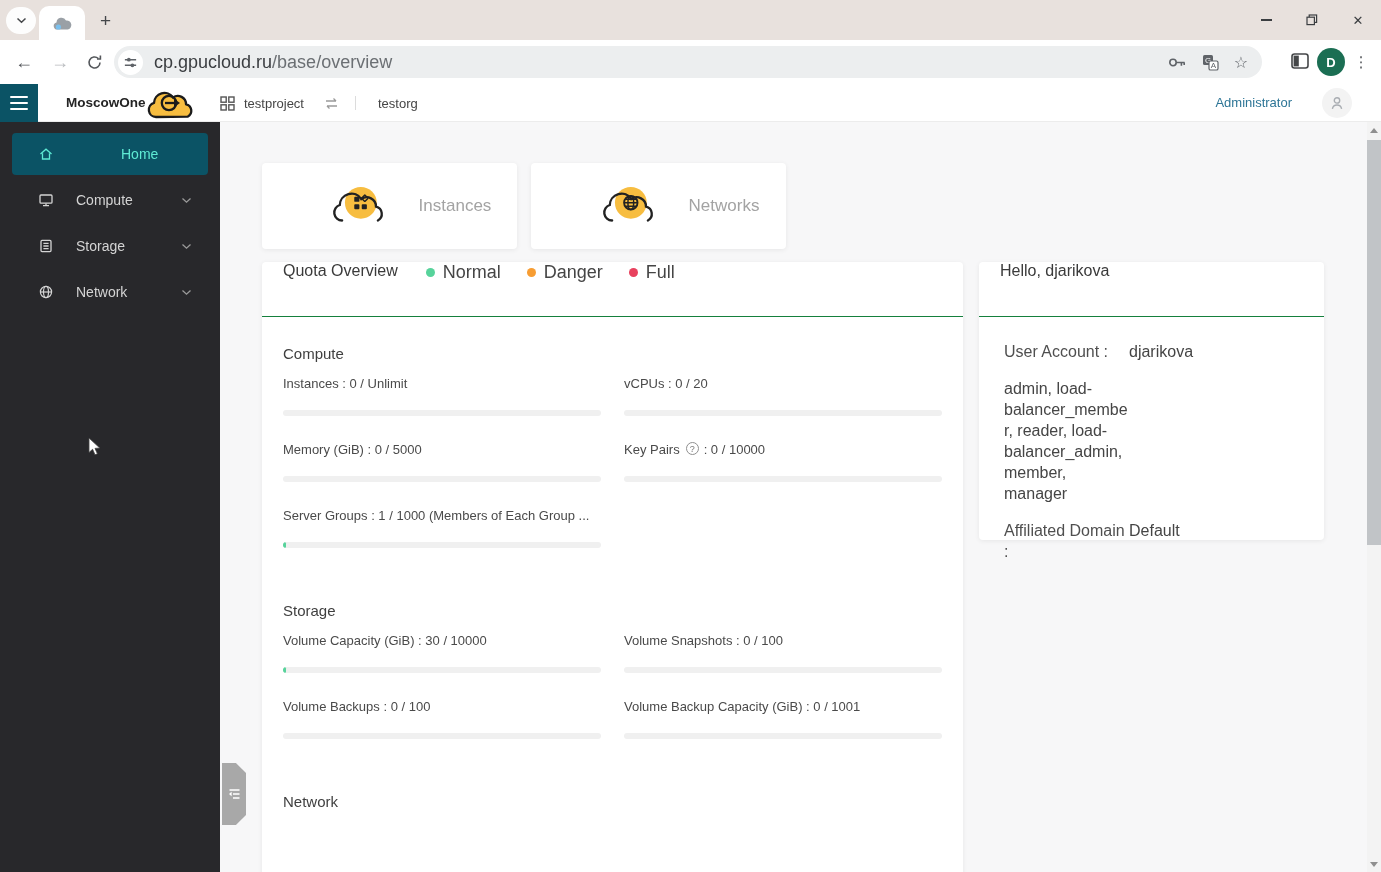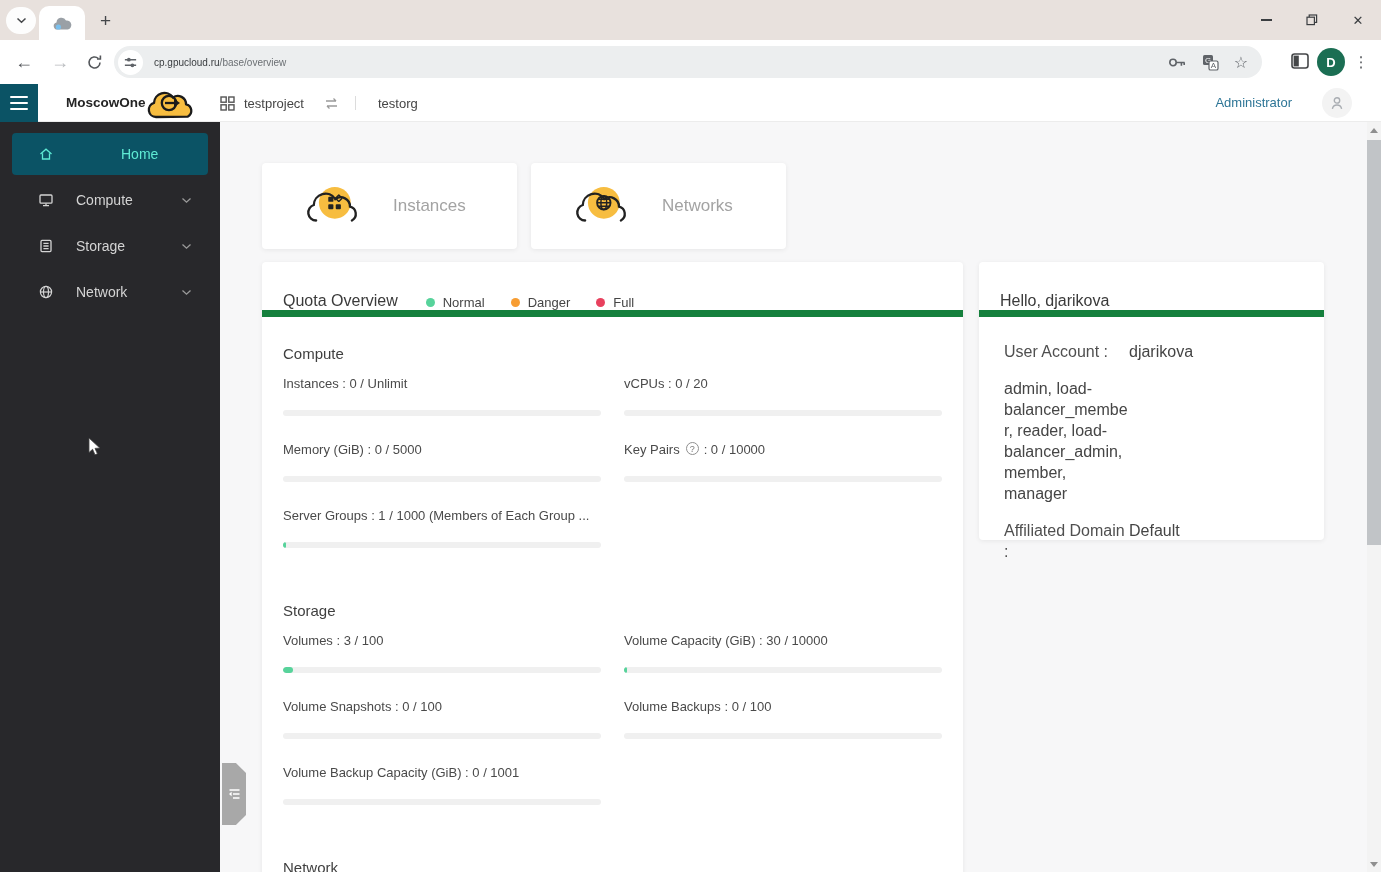--- a/index.html
+++ b/index.html
@@ -23,21 +23,21 @@
   
   .toolbar { position:absolute; top:40px; left:0; right:0; height:44px; background:#fff;
       box-shadow:0 1px 0 #e2e3e4; }
   .navbtn { position:absolute; top:8px; width:28px; height:28px; display:flex; align-items:center;
       justify-content:center; font-size:18px; color:#54575b; cursor:pointer; }
   .navbtn.disabled { color:#b9bcbf; }
   .urlbar { position:absolute; left:114px; right:119px; top:6px; height:32px; background:#eceeef;
       border-radius:16px; display:flex; align-items:center; }
   .site-info { width:25px; height:25px; background:#fff; border-radius:50%; margin-left:4px;
       display:flex; align-items:center; justify-content:center; cursor:pointer; }
-  .urltext { margin-left:11px; font-size:10px; color:#3a3d40; flex:1; white-space:nowrap; cursor:text; }
+  .urltext { margin-left:11px; font-size:18px; color:#3a3d40; flex:1; white-space:nowrap; cursor:text; }
   .urltext .path { color:#6b6f73; }
   .pill-icons { display:flex; align-items:center; gap:15px; margin-right:14px; }
   .pill-icons > span { cursor:pointer; display:flex; color:#5f6368; font-size:16px; }
   .sidepanel { position:absolute; right:72px; top:13px; cursor:pointer; }
   .chrome-avatar { position:absolute; right:36px; top:8px; width:28px; height:28px; border-radius:50%;
       background:#1b6e53; color:#fff; font-size:13px; font-weight:bold; display:flex;
       align-items:center; justify-content:center; cursor:pointer; }
   .menudots { position:absolute; right:8px; top:7px; width:24px; height:30px; display:flex;
       align-items:center; justify-content:center; color:#54575b; font-size:15px; cursor:pointer; }
 
@@ -63,30 +63,30 @@
   .nav-item { margin:0 12px 4px; height:42px; border-radius:4px; display:flex; align-items:center;
       padding:0 16px 0 26px; color:#d4d4d4; font-size:14px; cursor:pointer; }
   .nav-item .nico { display:flex; margin-right:22px; }
   .nav-item .chev { margin-left:auto; display:flex; color:#9a9a9a; }
   .nav-item.active { background:var(--teal); color:#5eead4;gap:45px; }
 
   
   .main { position:absolute; top:122px; left:220px; right:0; bottom:0; background:#f7f7f8; overflow:hidden; }
   .cards-row { position:absolute; left:42px; top:41px; display:flex; gap:14px; }
   .svc-card { width:255px; height:86px; background:#fff; border-radius:4px;
-      box-shadow:0 1px 5px rgba(0,0,0,.07); display:flex; align-items:center; cursor:pointer; }
+      box-shadow:0 1px 5px rgba(0,0,0,.07); display:flex; align-items:center; cursor:pointer;justify-content:center; }
   .svc-icon { margin-left:42px; display:flex; }
   .svc-label { margin-left:33px; font-size:17px; color:#a3a3a3; }
 
   .card { background:#fff; border-radius:4px; box-shadow:0 1px 5px rgba(0,0,0,.07); position:absolute; }
   .quota-card { left:42px; top:140px; width:701px; height:820px; }
-  .card-head { height:55px; border-bottom:7px solid #15803d; display:flex; align-items:flex-end; padding:0 21px; }
+  .card-head { height:55px; border-bottom:1px solid #15803d; display:flex; align-items:flex-start; padding:0 21px; }
   .card-title { font-size:16px; color:#3a3a3a; }
   .legend { display:flex; margin-left:28px; gap:26px; align-items:center; }
-  .legend-item { display:flex; align-items:center; font-size:13px; color:#454545; }
+  .legend-item { display:flex; align-items:center; font-size:18px; color:#454545; }
   .ldot { width:9px; height:9px; border-radius:50%; margin-right:8px; }
 
   .quota-body { padding:6px 21px 0; }
   .q-section-title { font-size:15px; color:#3f3f3f; margin:28px 0 14px; }
   .q-section-title:first-child { margin-top:22px; }
   .q-grid { display:grid; grid-template-columns:1fr 1fr; column-gap:23px; }
   .q-cell { margin-bottom:26px; }
   .q-label { font-size:13px; color:#4a4a4a; margin-bottom:19px; display:flex; 
       white-space:nowrap; overflow:hidden; }
   .helpico { width:13px; height:13px; border:1px solid #8f8f8f; border-radius:50%; font-size:9px;
@@ -383,28 +383,20 @@
             </div>
             <div class="q-bar">
               <i class="q-fill" style="width: 0.9%;"></i>
             </div>
           </div>
         </div>
         <div class="q-section-title">Storage</div>
         <div class="q-grid">
           <div class="q-cell">
             <div class="q-label">
-              <span>Volumes : 3 / 100</span>
-            </div>
-            <div class="q-bar">
-              <i class="q-fill" style="width: 3%;"></i>
-            </div>
-          </div>
-          <div class="q-cell">
-            <div class="q-label">
               <span>Volume Capacity (GiB) : 30 / 10000</span>
             </div>
             <div class="q-bar">
               <i class="q-fill" style="width: 0.9%;"></i>
             </div>
           </div>
           <div class="q-cell">
             <div class="q-label">
               <span>Volume Snapshots : 0 / 100</span>
             </div>

